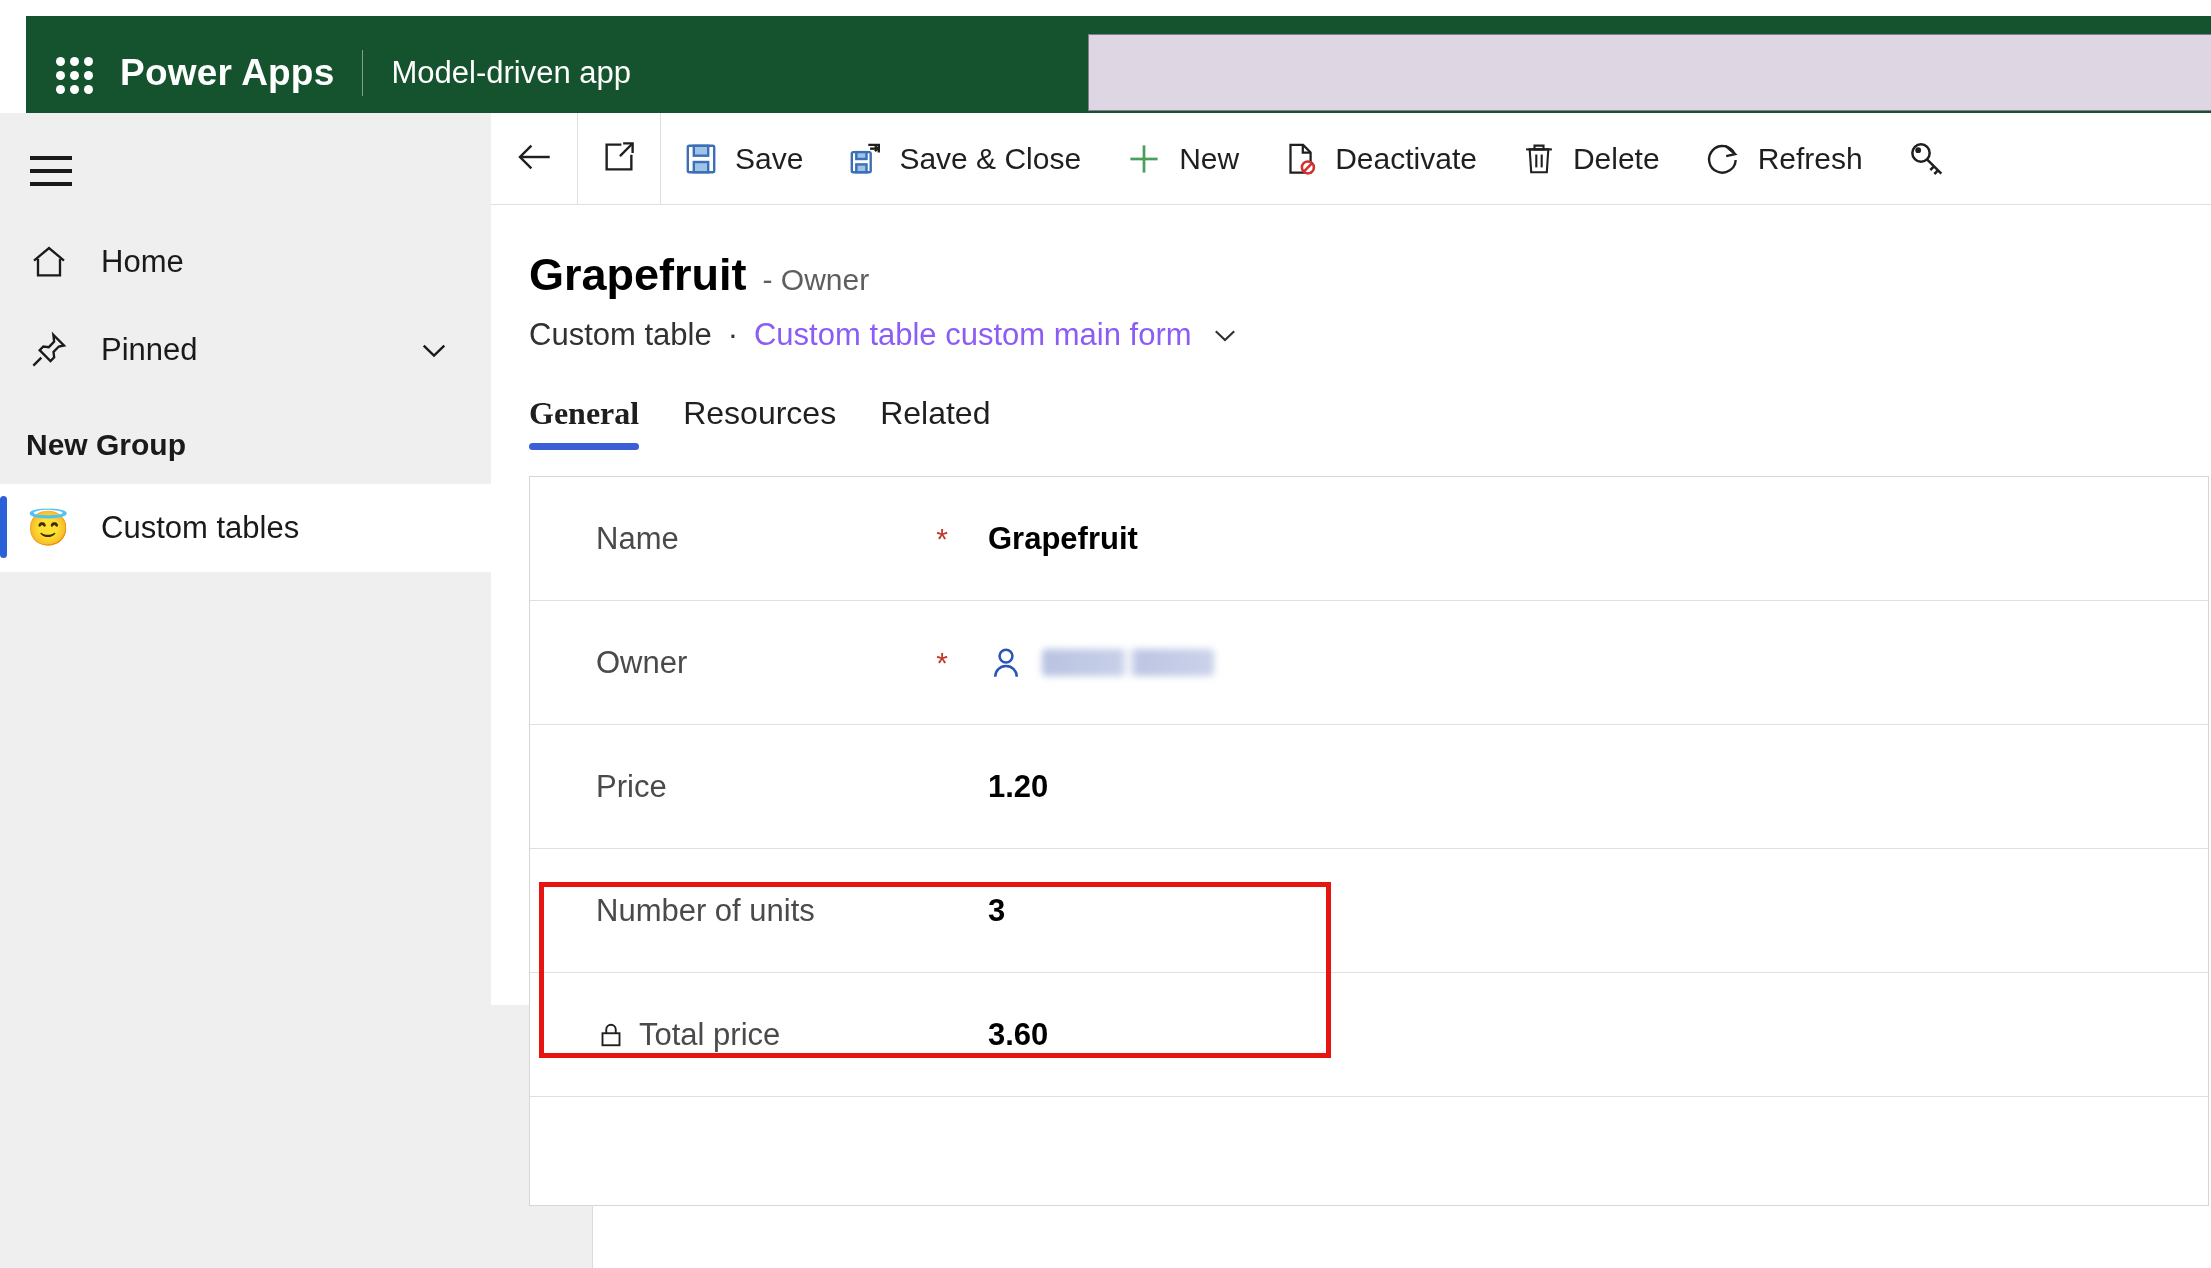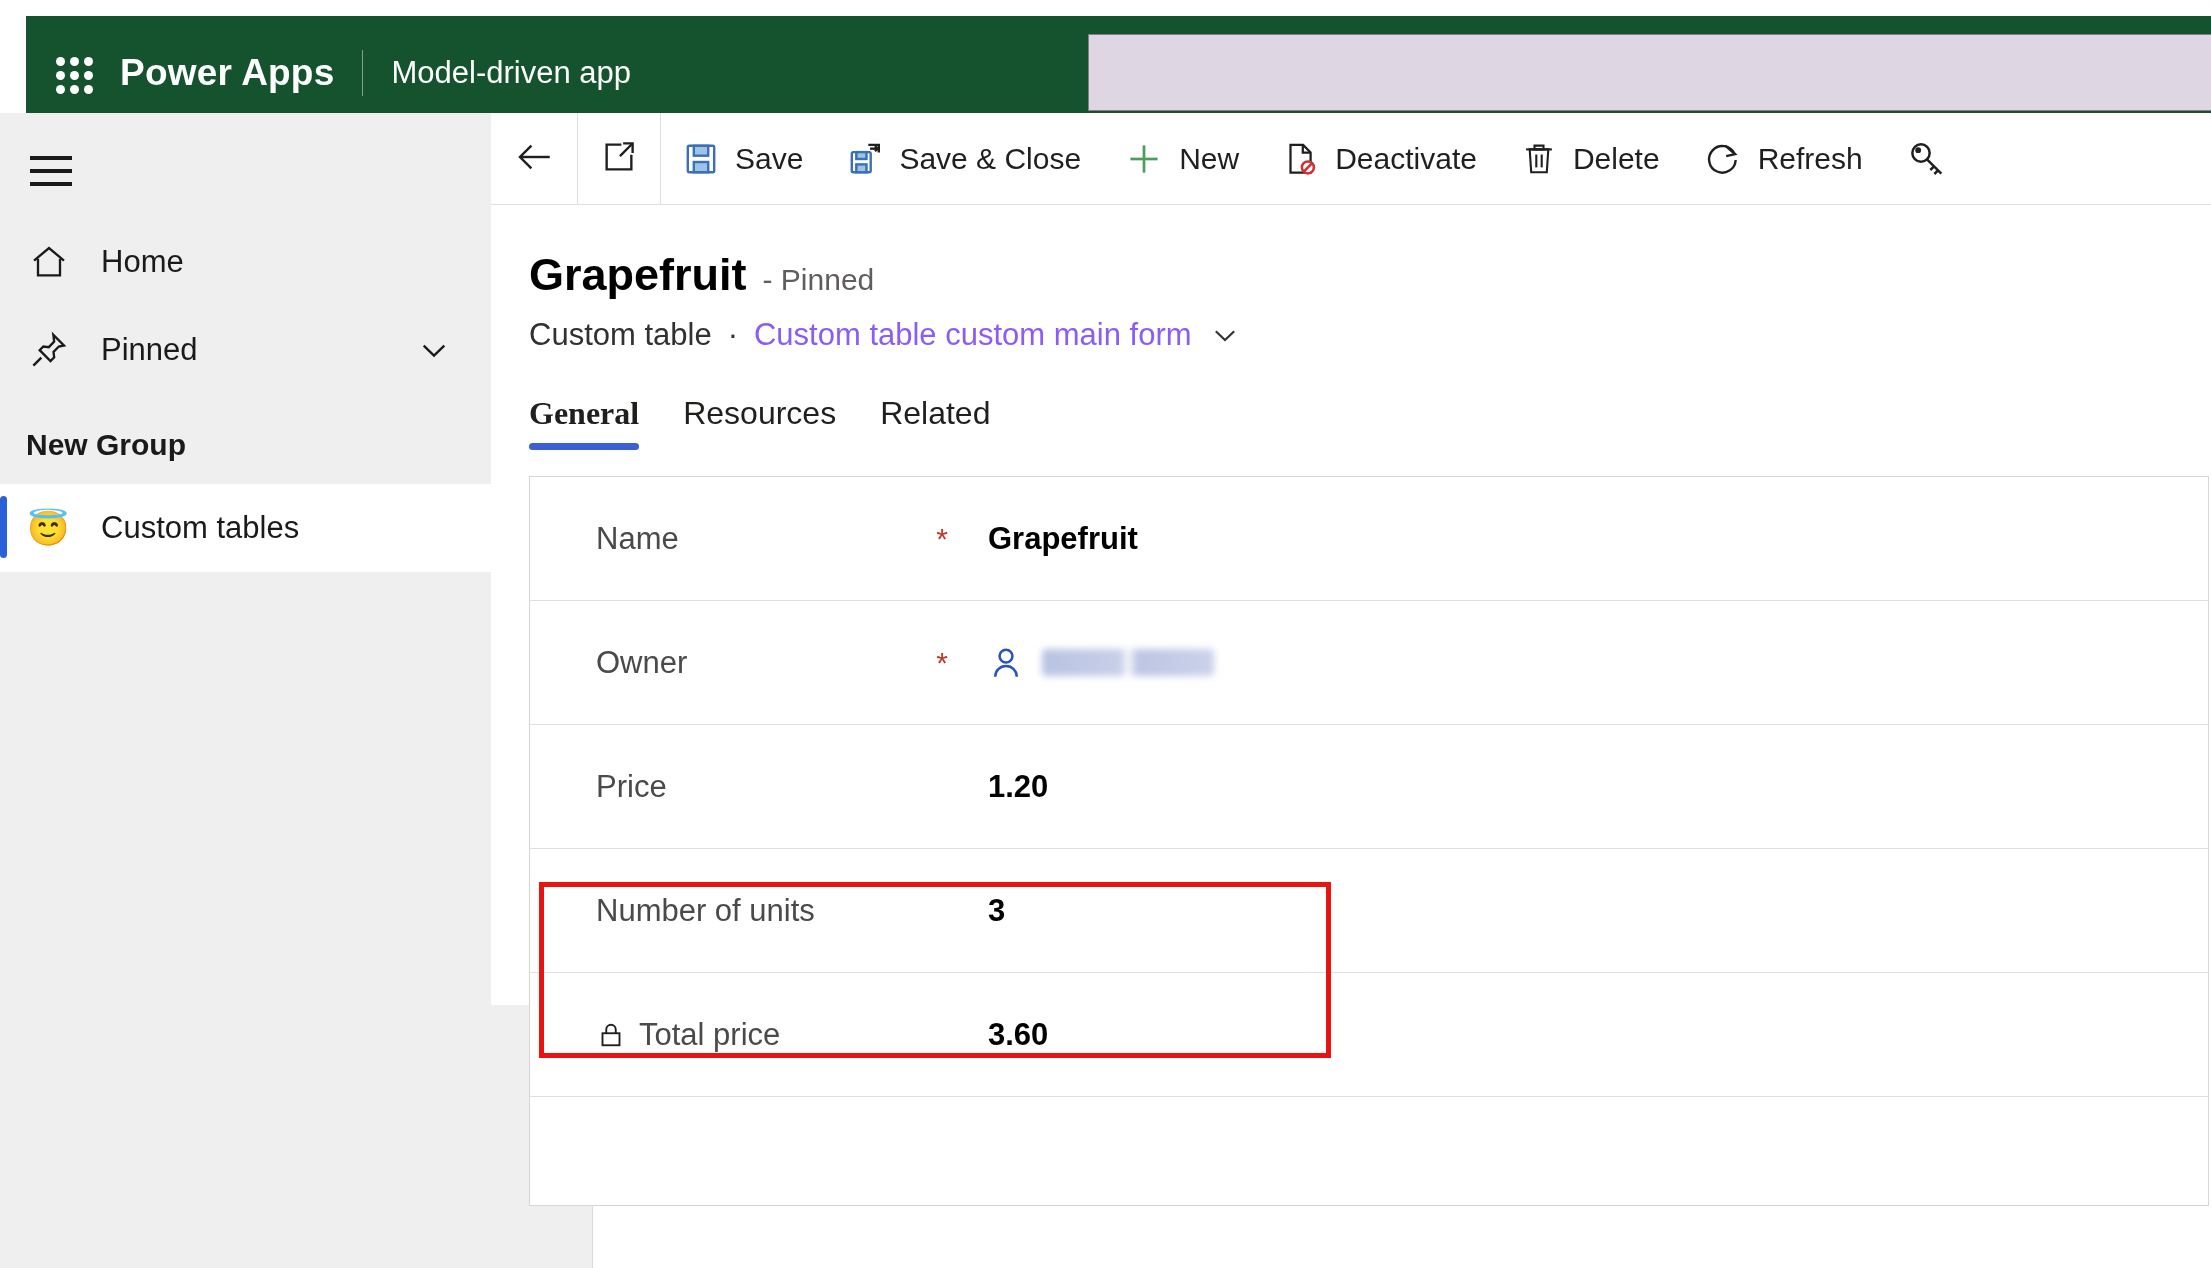--- a/index.html
+++ b/index.html
@@ -392,21 +392,21 @@
             <circle cx="6.7" cy="6.7" r="1" fill="#201f1e"></circle>
           <path d="M12 12.2 20.6 20.8M16.2 16.4l-2.2 2.2M18.6 18.8l-2.2 2.2"></path>
         </svg>
       </span>
     </div>
   </div>
 
   <div class="rec-header">
     <div class="rec-title-row">
       <span class="rec-title">Grapefruit</span>
-      <span class="rec-state">- Pinned</span>
+      <span class="rec-state">- Owner</span>
     </div>
     <div class="rec-sub">
       <span class="entity">Custom table</span>
       <span class="dot">·</span>
       <span class="formname">Custom table custom main form</span>
       <span class="chev">
         <svg width="34" height="34" viewBox="0 0 24 24" fill="none" stroke="#323130" stroke-width="1.5">
           <path d="M5.5 9.3 12 15.6l6.5-6.3"></path>
         </svg>
       </span>

